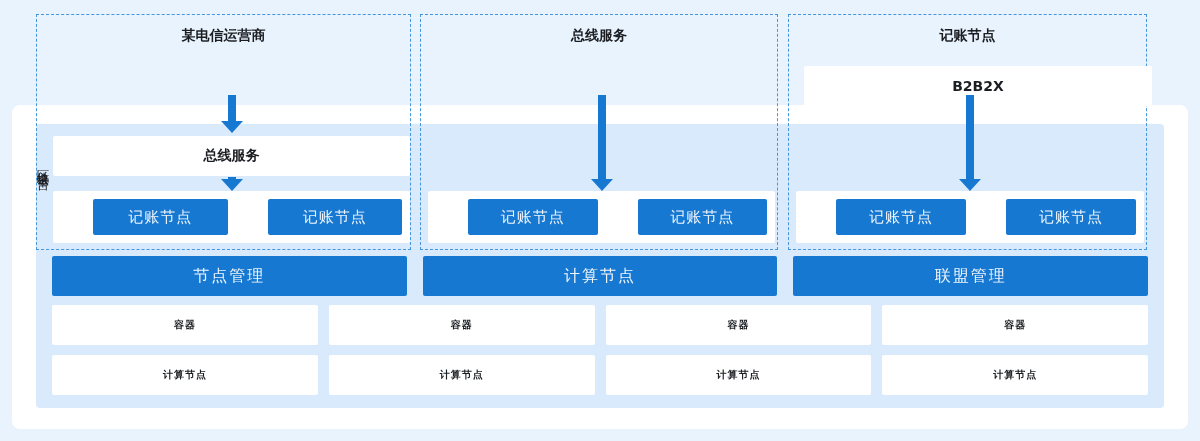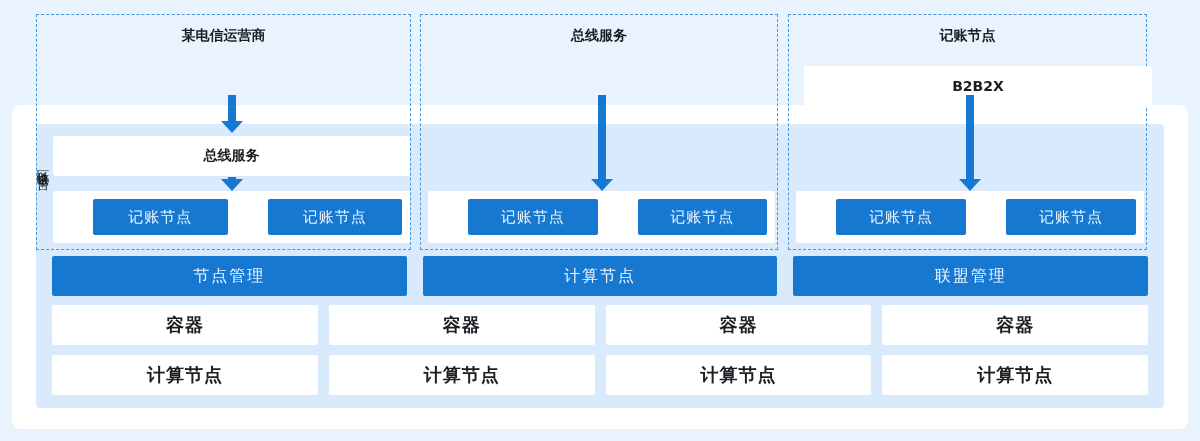--- a/index.html
+++ b/index.html
@@ -69,21 +69,21 @@
   .manage-bar { flex:1; background:#1778d2; border-radius:2px;
     display:flex; align-items:center; justify-content:center;
     font-size:16px; color:#eef5fc; letter-spacing:2px; }
 
   
   .infra-row { position:absolute; left:52px; width:1096px; height:40px; display:flex; gap:11px; }
   .row-container { top:305px; }
   .row-compute  { top:355px; }
   .infra-box { flex:1; background:#ffffff; border-radius:2px;
     display:flex; align-items:center; justify-content:center;
-    font-size:18px; font-weight:600; color:#1a1d21; letter-spacing:1px; }
+    font-size:10px; font-weight:600; color:#1a1d21; letter-spacing:1px; }
 </style>
 </head>
 <body>
 
 <div class="page">
 
   <div class="container-bg"></div>
   <div class="panel-bg"></div>
 
   <div class="platform-label">区块链平台</div>

